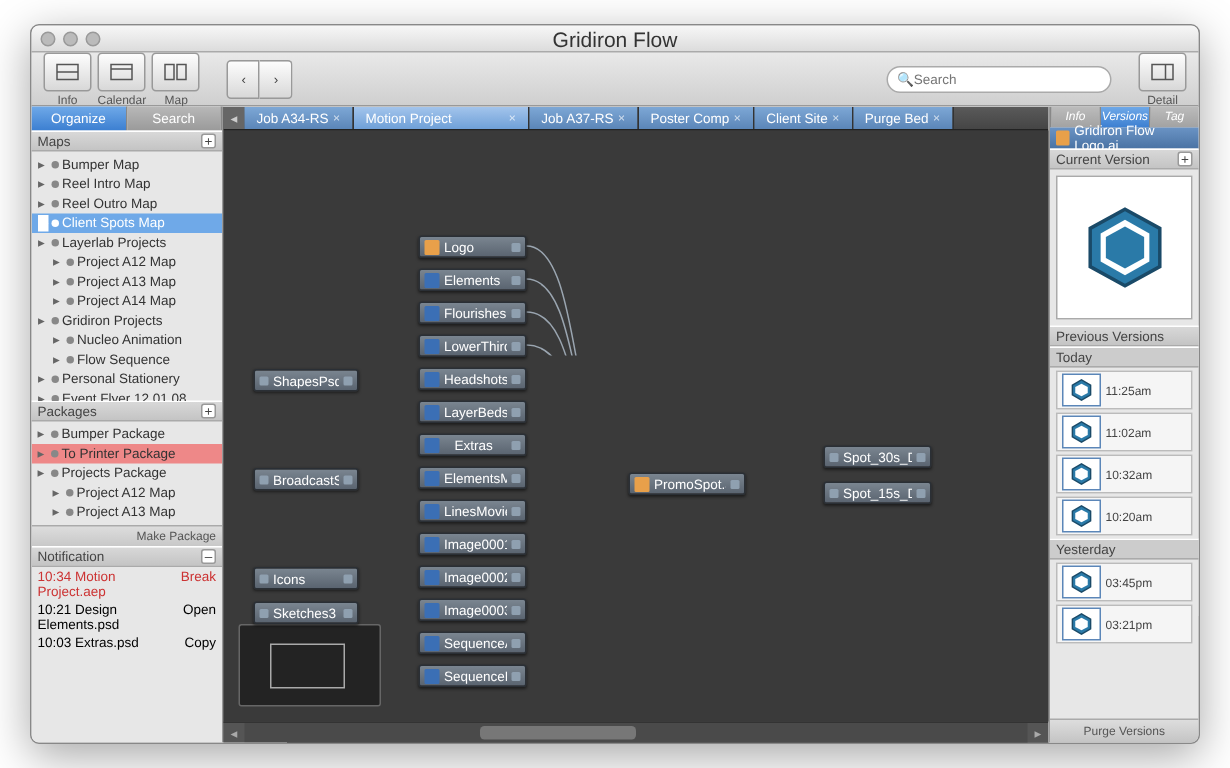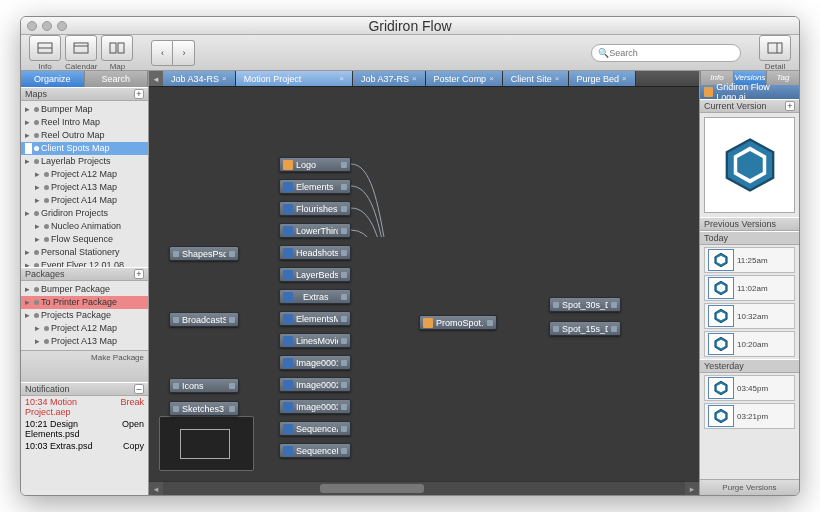--- a/index.html
+++ b/index.html
@@ -33,21 +33,21 @@
 .tree-item .tri { width:7px; color:#666; }
 .tree-item .dot { width:5px; height:5px; border-radius:50%; background:#888; }
 .tree-item.sel { background:#6fa9e8; color:#fff;text-align:right; }
 .tree-item.sel .tri,.tree-item.sel .dot { color:#fff; background:#fff; }
 .tree-item.depth1 { padding-left:14px; }
 .tree-item.flag-red { background:#e88; }
 .packages { flex:0 0 auto; }
 .notif { flex:0 0 auto; }
 .notif .row { display:flex; justify-content:space-between; padding:1px 4px; font-size:8px; }
 .notif .row.r { color:#c33; }
-.make-pkg { height:32px; background:linear-gradient(#ddd,#c8c8c8); border-top:1px solid #aaa; font-size:8px; text-align:right; padding:0 4px; line-height:14px; color:#555; }
+.make-pkg { height:14px; background:linear-gradient(#ddd,#c8c8c8); border-top:1px solid #aaa; font-size:8px; text-align:right; padding:0 4px; line-height:14px; color:#555; }
 .canvas-wrap { flex:1; display:flex; flex-direction:column; background:#3a3a3a; min-width:0; }
 .doc-tabs { height:16px; background:linear-gradient(#5a5a5a,#454545); display:flex; align-items:stretch; border-bottom:1px solid #222; }
 .doc-tab { padding:0 8px; font-size:8px; line-height:16px; color:#fff; background:linear-gradient(#7ea8d6,#5b86b8); border-right:1px solid #333; display:flex; align-items:center; gap:3px; }
 .doc-tab.active { background:linear-gradient(#a4c5ec,#6fa0d8);gap:38px; }
 .doc-tab .x { font-size:8px; opacity:.7; }
 .canvas { flex:1; position:relative; background:#3a3a3a; overflow:hidden; }
 .node { position:absolute; height:15px; background:linear-gradient(#7a8590,#5a6470); border:1px solid #2a2f35; border-radius:2px; display:flex; align-items:center; color:#fff; font-size:8px; padding:0 3px; gap:3px; box-shadow:0 1px 2px rgba(0,0,0,.5); }
 .node .nicon { width:10px; height:10px; background:#d88b3f; border-radius:1px; flex-shrink:0; }
 .node .nicon.ps { background:#3b6fb5; }
 .node .nicon.ai { background:#e8a04a; }

